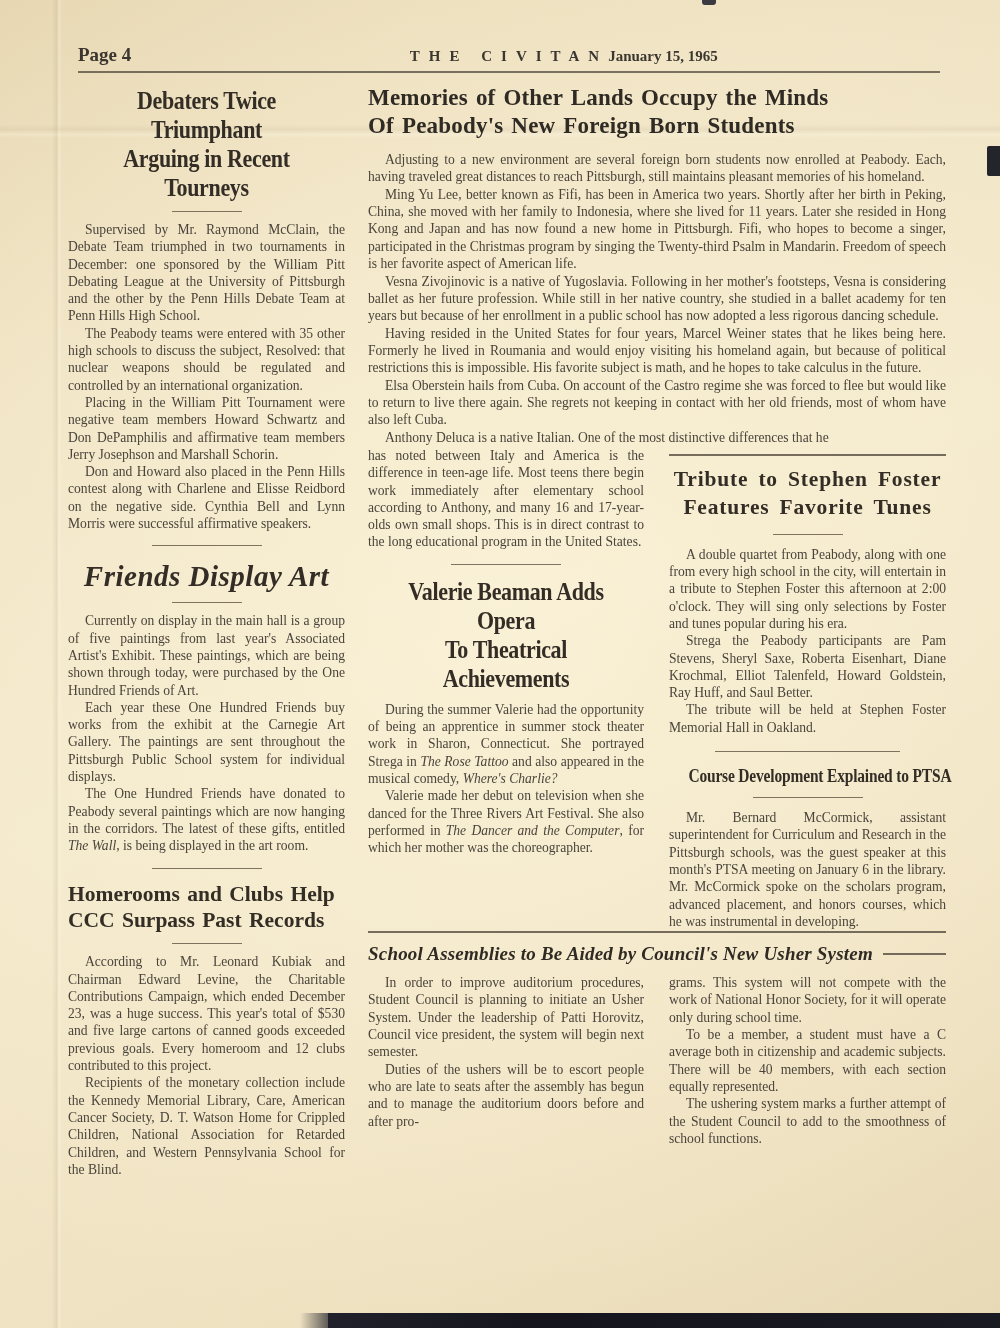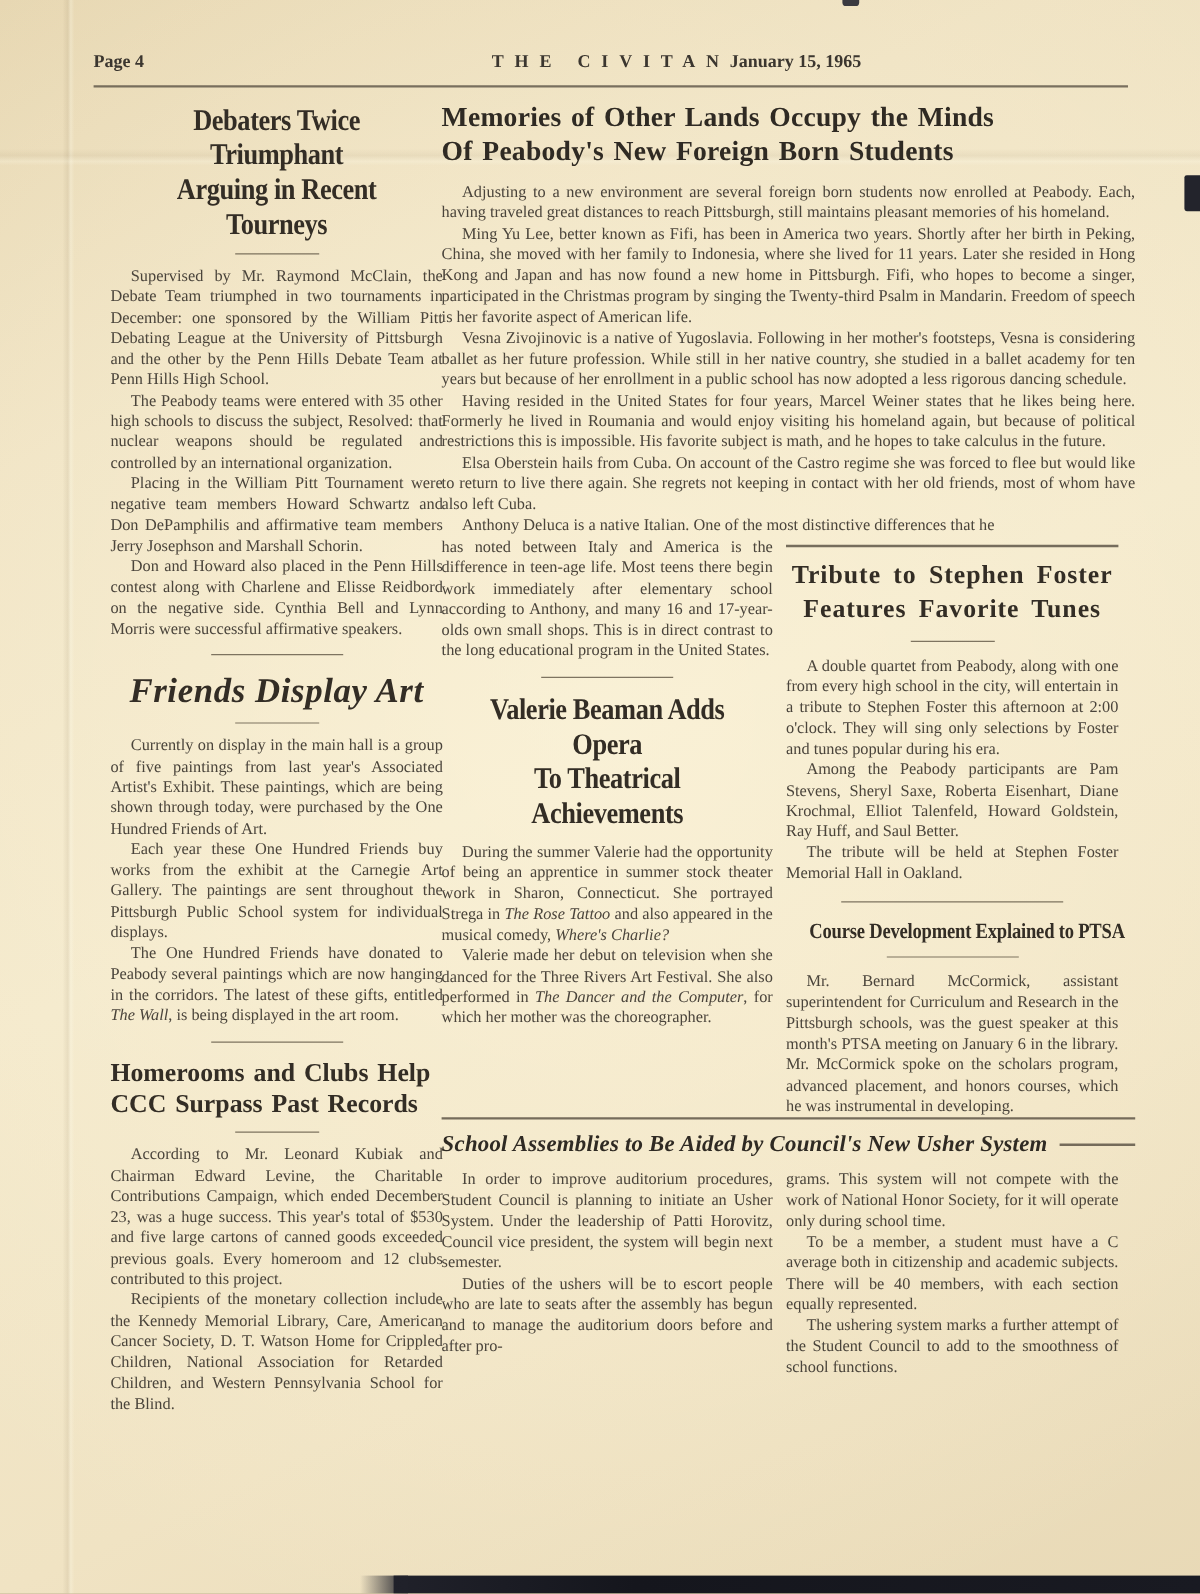--- a/index.html
+++ b/index.html
@@ -16,44 +16,44 @@
   }
   .crease-v{position:absolute;top:0;bottom:0;width:10px;left:52px;
     background:linear-gradient(90deg,rgba(120,100,70,0) 0%,rgba(120,100,70,0.10) 45%,rgba(255,255,240,0.25) 70%,rgba(120,100,70,0) 100%);}
   .crease-h{position:absolute;left:0;right:0;height:14px;top:124px;
     background:linear-gradient(180deg,rgba(120,100,70,0) 0%,rgba(120,100,70,0.07) 40%,rgba(255,255,240,0.2) 75%,rgba(120,100,70,0) 100%);}
   .mark-top-right{position:absolute;right:0;top:146px;width:13px;height:30px;background:#23242c;border-radius:2px 0 0 2px;}
   .mark-top-notch{position:absolute;left:702px;top:0;width:14px;height:5px;background:#3a3a40;border-radius:0 0 3px 3px;}
   .bottom-strip{position:absolute;left:328px;right:0;bottom:0;height:15px;background:linear-gradient(90deg,#20212a,#15161d 30%,#191a22);}
   .bottom-strip-fade{position:absolute;left:300px;bottom:0;width:40px;height:15px;background:linear-gradient(90deg,rgba(32,33,42,0),#20212a);}
   .header{position:absolute;left:78px;right:60px;top:44px;display:flex;align-items:baseline;color:#3b362f;}
-  .header .left{flex:1;text-align:left;font-size:15px;font-weight:700;}
+  .header .left{flex:1;text-align:left;font-size:19px;font-weight:700;}
   .header .center{flex:0 0 auto;font-size:15px;font-weight:700;letter-spacing:9px;}
   .header .right{flex:1;text-align:left;font-size:15px;font-weight:700;}
   .header-rule{position:absolute;left:78px;right:60px;top:71px;border-top:2px solid rgba(80,72,60,0.75);}
 
-  .col-left{position:absolute;left:92px;top:86px;width:277px;}
+  .col-left{position:absolute;left:68px;top:86px;width:277px;}
   .main{position:absolute;left:368px;top:84px;width:578px;}
 
   p.body{font-size:13.6px;line-height:17.35px;text-align:justify;margin:0;text-indent:17px;color:#4a443b;}
   .col-mid p.body, .col-right p.body, .col-left p.body{line-height:17.3px;}
 
   .head-cond{font-weight:700;text-align:center;transform:scaleX(0.88);transform-origin:center;
     font-size:25px;line-height:1.16;letter-spacing:-0.4px;color:#332d25;}
   .rule-short{width:70px;border-top:1.5px solid rgba(95,85,68,0.8);margin:9px auto 9px;}
   .rule-div{width:110px;border-top:1.5px solid rgba(95,85,68,0.8);margin:13px auto 12px;}
   .rule-col{border-top:2px solid rgba(85,76,62,0.8);margin:0 0 10px;}
 
   .friends-head{font-style:italic;font-weight:700;font-size:29px;letter-spacing:0.5px;text-align:center;color:#332d25;margin-top:14px;}
   .homerooms-head{font-weight:700;font-size:21.5px;line-height:1.25;text-align:left;word-spacing:2px;color:#332d25;}
 
   .mem-head{font-weight:700;font-size:23px;line-height:1.22;letter-spacing:0.2px;word-spacing:2px;color:#2f2a23;}
   .wide-body{margin-top:11px;}
 
-  .split-row{display:flex;gap:11px;margin-top:1px;}
+  .split-row{display:flex;gap:25px;margin-top:1px;}
   .col-mid{width:276px;flex:0 0 276px;}
   .col-right{width:277px;flex:0 0 277px;}
 
   .tribute-head{font-weight:700;font-size:21.5px;line-height:1.3;letter-spacing:0.8px;word-spacing:4px;color:#332d25;margin-top:8px;text-align:center;}
   .ptsa-head{font-weight:700;text-align:center;transform:scaleX(0.86);transform-origin:center;font-size:18px;letter-spacing:-0.2px;white-space:nowrap;color:#332d25;}
 
   .valerie-headwrap{margin:6px 0 8px;}
 
   .usher{margin-top:1px;}
   .usher-headrow{display:flex;align-items:center;margin:10px 0 9px;}
@@ -149,21 +149,21 @@
       <div class="col-right">
         <div class="rule-col" style="margin-top:7px;"></div>
 
         <div>
           <div class="tribute-head">
             <div>Tribute to Stephen Foster</div>
             <div>Features Favorite Tunes</div>
           </div>
           <div class="rule-short" style="margin:12px auto 11px;"></div>
           <p class="body">A double quartet from Peabody, along with one from every high school in the city, will entertain in a tribute to Stephen Foster this afternoon at 2:00 o'clock. They will sing only selections by Foster and tunes popular during his era.</p>
-          <p class="body">Among the Peabody participants are Pam Stevens, Sheryl Saxe, Roberta Eisenhart, Diane Krochmal, Elliot Talenfeld, Howard Goldstein, Ray Huff, and Saul Better.</p>
+          <p class="body">Strega the Peabody participants are Pam Stevens, Sheryl Saxe, Roberta Eisenhart, Diane Krochmal, Elliot Talenfeld, Howard Goldstein, Ray Huff, and Saul Better.</p>
           <p class="body">The tribute will be held at Stephen Foster Memorial Hall in Oakland.</p>
         </div>
 
         <div class="rule-div" style="width:185px;margin:15px auto 14px;"></div>
 
         <div>
           <div class="ptsa-head">Course Development Explained to PTSA</div>
           <div class="rule-short" style="width:110px;margin:10px auto 11px;"></div>
           <p class="body">Mr. Bernard McCormick, assistant superintendent for Curriculum and Research in the Pittsburgh schools, was the guest speaker at this month's PTSA meeting on January 6 in the library. Mr. McCormick spoke on the scholars program, advanced placement, and honors courses, which he was instrumental in developing.</p>
         </div>

